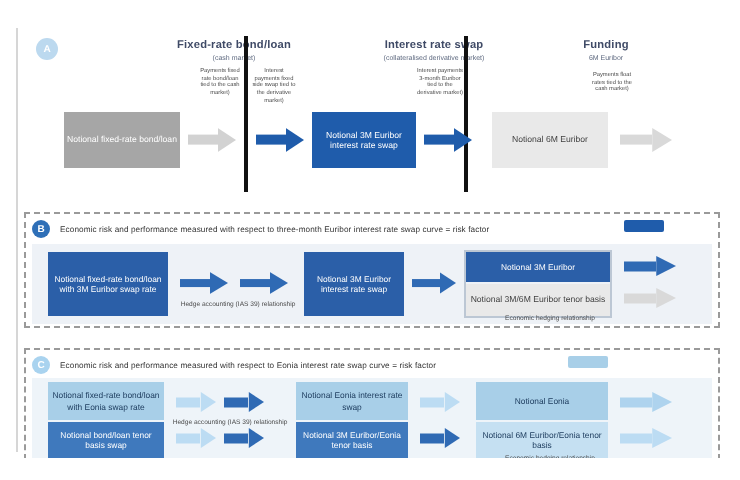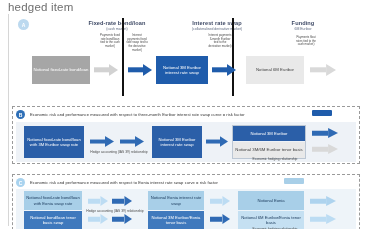--- a/index.html
+++ b/index.html
@@ -71,21 +71,20 @@
 
   .caption{position:absolute;font-size:3.3px;color:#4a4a4a;text-align:center;}
 
   .innerframe{position:absolute;box-sizing:border-box;border:1px solid #bcc7d4;}
 </style>
 </head>
 <body>
 
 <div class="page">
 
-  <div class="title">hedged item</div>
   <div class="lframe"></div>
 
   <div class="badge a">A</div>
 
   <div class="colhead" style="left:62px;top:20px;width:110px;">
     <div class="ch-t">Fixed-rate bond/loan</div>
     <div class="ch-s">(cash market)</div>
   </div>
   <div class="colhead" style="left:152px;top:20px;width:130px;">
     <div class="ch-t">Interest rate swap</div>

